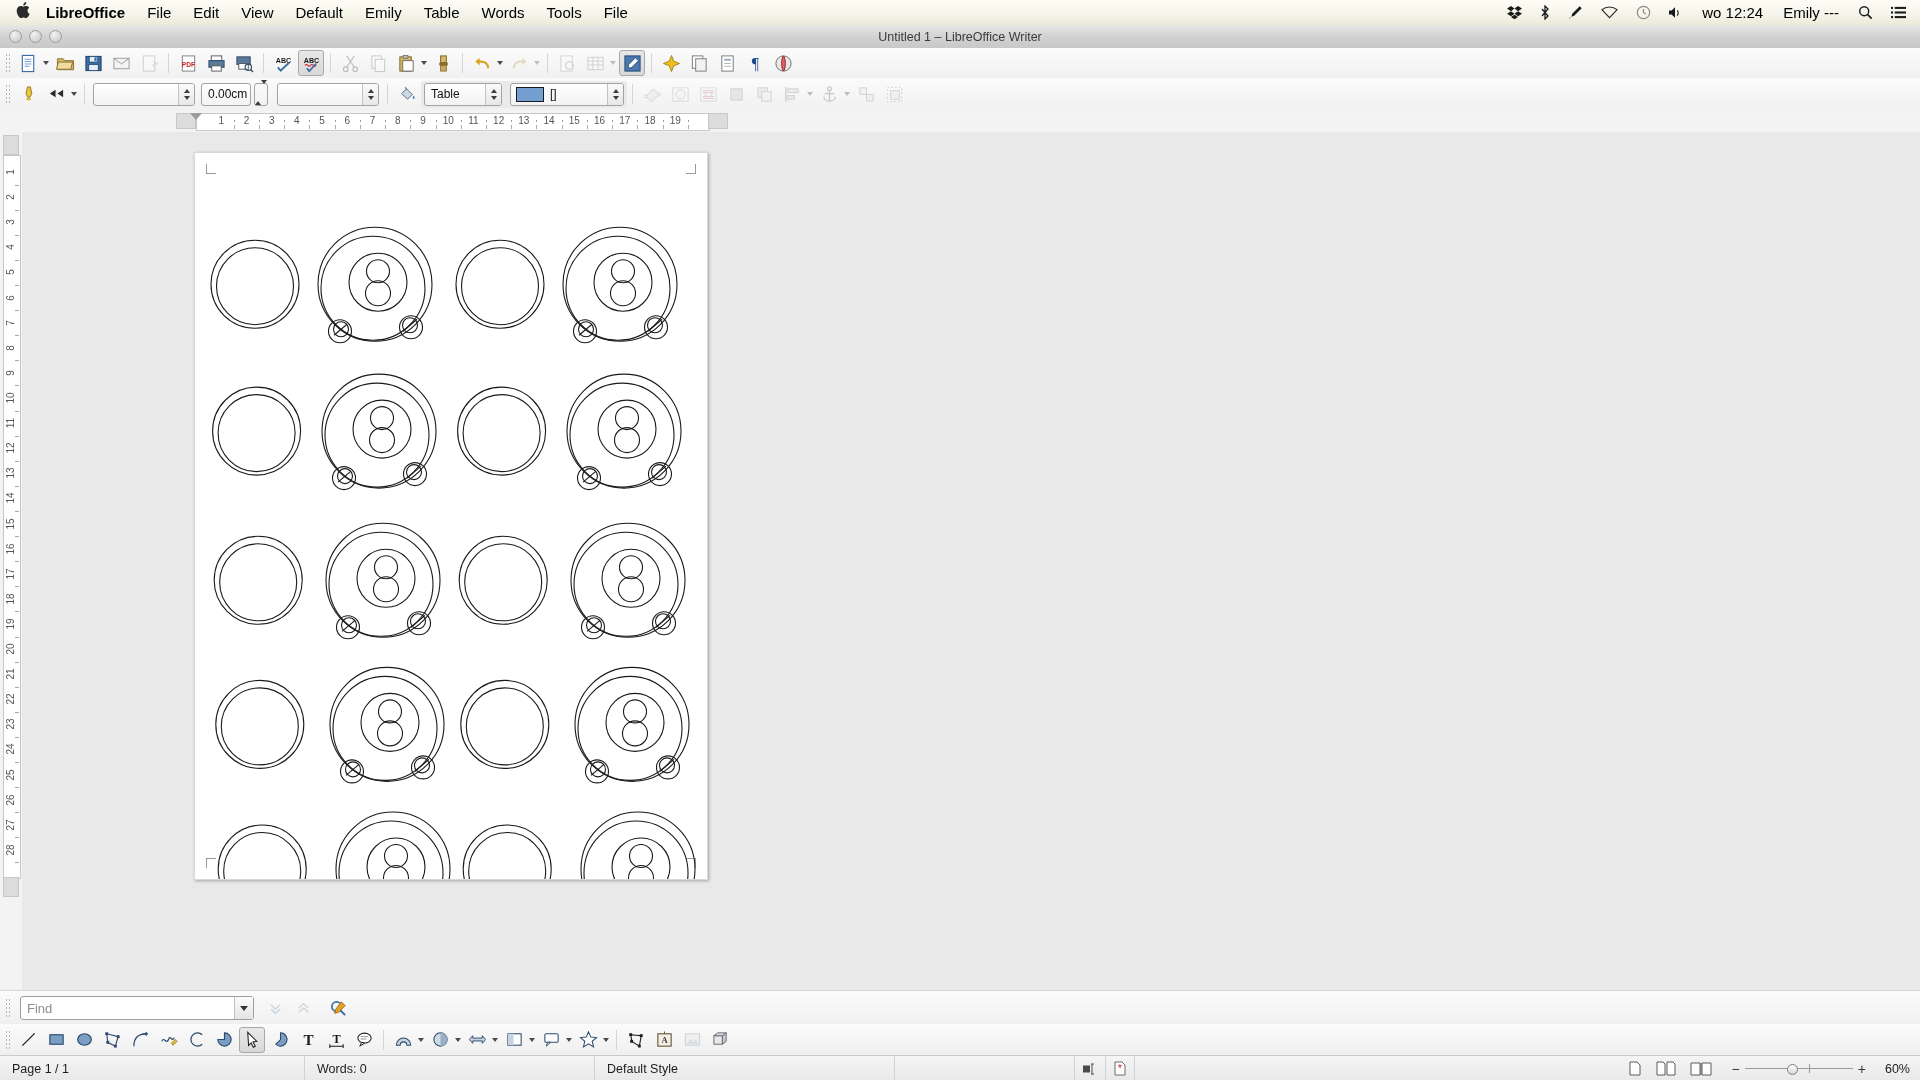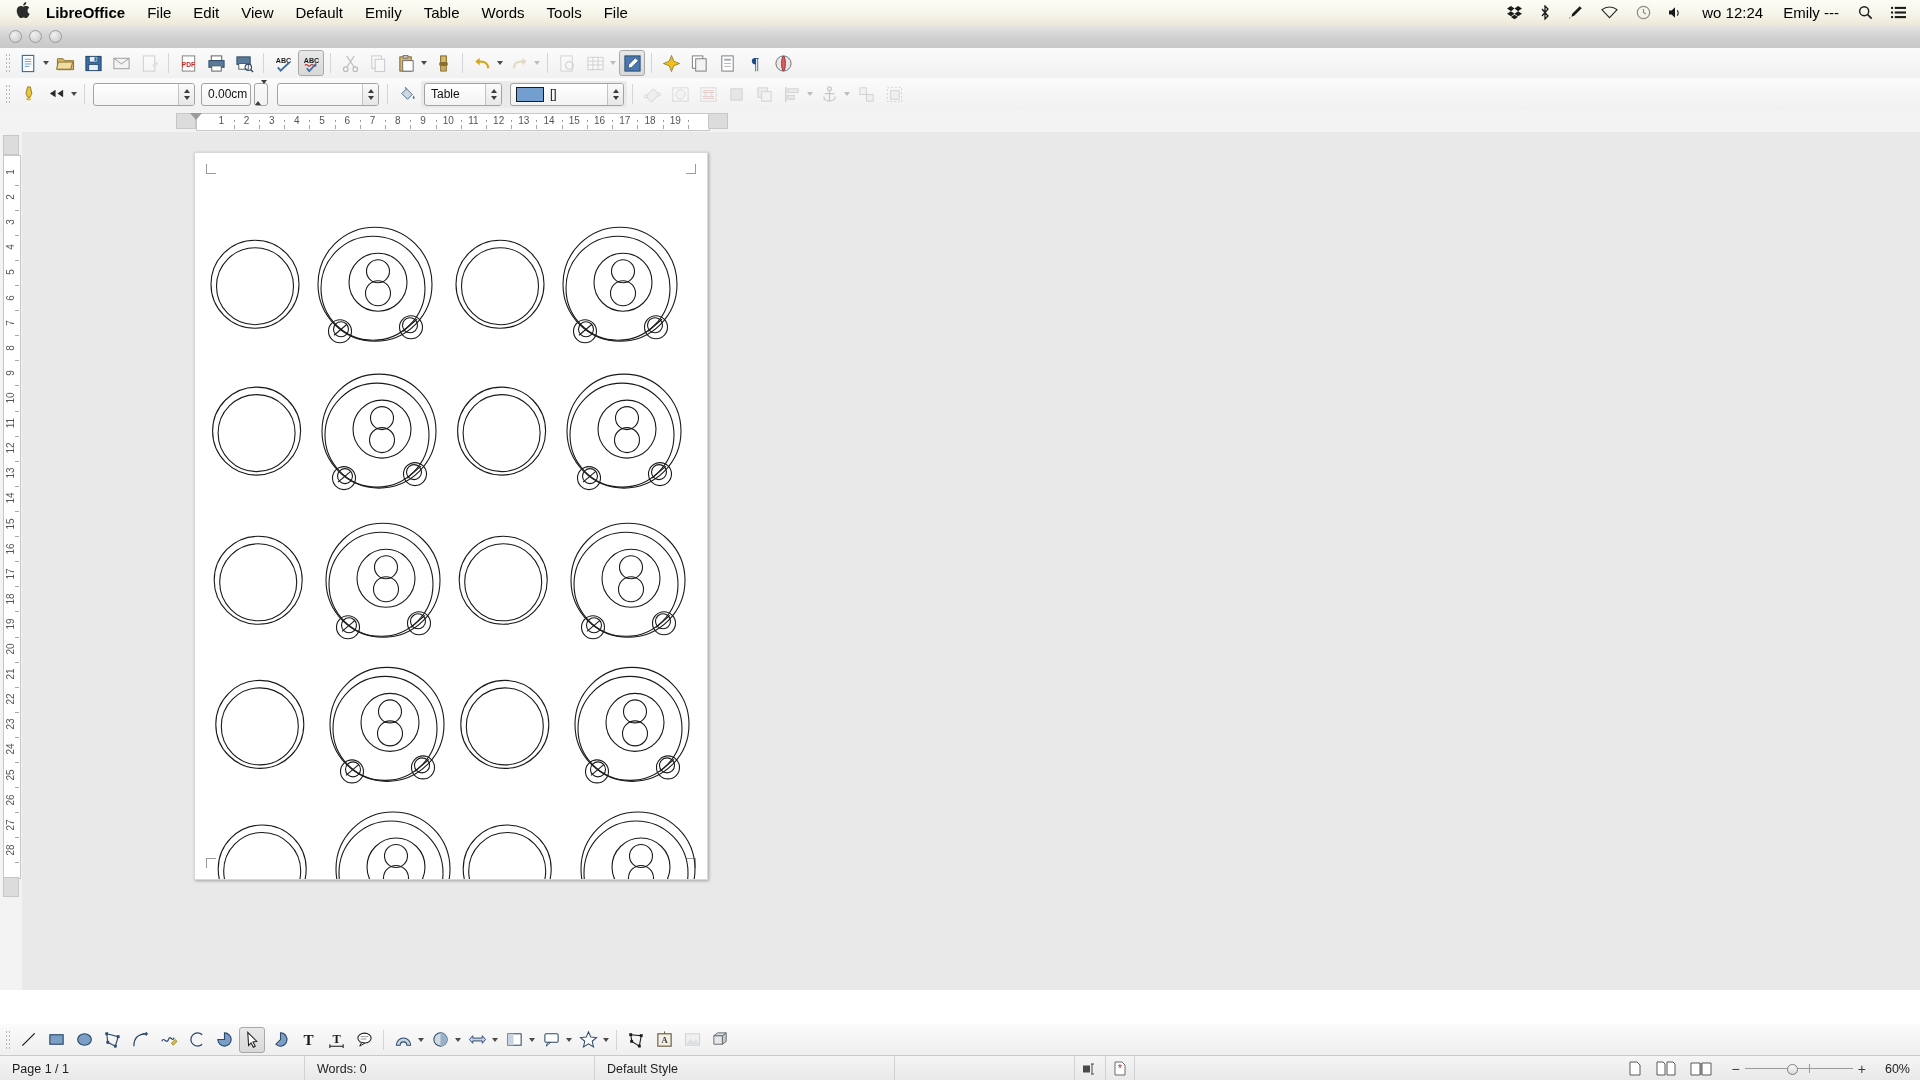--- a/index.html
+++ b/index.html
@@ -334,20 +334,21 @@
         </svg>
     </span>
   </div>
 
   <div class="titlebar">
     <div class="lights">
       <span class="light"></span>
       <span class="light"></span>
       <span class="light"></span>
     </div>
+    <div class="ttl">Untitled 1 – LibreOffice Writer</div>
   </div>
 
   <div class="toolbar" id="toolbar-main">
     <span class="grip"></span>
 
     <span class="tbtn">
       <svg width="19" height="19" viewBox="0 0 20 20">
           <rect x="3.5" y="1.5" width="12" height="17" fill="#fff" stroke="#3b6ea5" stroke-width="1.2"></rect>
           <g stroke="#6699cc" stroke-width="1">
             <path d="M6 5.5h7M6 8h7M6 10.5h7M6 13h5"></path>
@@ -973,20 +974,50 @@
             <circle cx="409" cy="761" r="7.5" sw="1.1" fill="none" stroke="#1a1a1a" stroke-width="1.1"></circle>
             <line x1="402" y1="767" x2="415" y2="756" sw="1.1" fill="none" stroke="#1a1a1a" stroke-width="1.1"></line>
             <circle cx="479" cy="759" r="11.5" sw="1.1" fill="none" stroke="#1a1a1a" stroke-width="1.1"></circle>
             <circle cx="478" cy="757" r="7.5" sw="1.1" fill="none" stroke="#1a1a1a" stroke-width="1.1"></circle>
             <line x1="471" y1="763" x2="485" y2="751" sw="1.1" fill="none" stroke="#1a1a1a" stroke-width="1.1"></line>
           </g>
         </svg>
     </div>
   </div>
 
+  <div class="findbar">
+    <span class="grip"></span>
+    <span class="findbox">
+      <input type="text" placeholder="Find" style="">
+      <span class="dbtn">
+        <span style="width:0;height:0;border-left:4px solid transparent;border-right:4px solid transparent;border-top:5px solid #333"></span>
+      </span>
+    </span>
+    <span class="tbtn dim" style="margin-left:8px">
+      <svg width="17" height="17" viewBox="0 0 18 18">
+          <g fill="none" stroke="#7a99c0" stroke-width="1.6">
+            <path d="M4 5l5 4.5L14 5M4 9.5l5 4.5 5-4.5"></path>
+          </g>
+        </svg>
+    </span>
+    <span class="tbtn dim">
+      <svg width="17" height="17" viewBox="0 0 18 18">
+          <g fill="none" stroke="#9a9a9a" stroke-width="1.6">
+            <path d="M4 13l5-4.5 5 4.5M4 8.5L9 4l5 4.5"></path>
+          </g>
+        </svg>
+    </span>
+    <span class="tbtn" style="margin-left:8px">
+      <svg width="19" height="19" viewBox="0 0 20 20">
+          <circle cx="8" cy="8" r="5" fill="none" stroke="#3b6ea5" stroke-width="1.8"></circle>
+          <path d="M11.6 11.6L17 17" stroke="#3b6ea5" stroke-width="2"></path>
+          <path d="M13 3l4 4-7 7-4 1 1-4z" fill="#e8a020" stroke="#8a6010" stroke-width=".9"></path>
+        </svg>
+    </span>
+  </div>
 
   <div class="drawbar">
     <span class="grip"></span>
 
     <span class="tbtn">
       <svg width="19" height="19" viewBox="0 0 20 20">
           <path d="M3.5 16.5L16.5 3.5" stroke="#1a1a1a" stroke-width="1.3" fill="none"></path>
         </svg>
     </span>
     <span class="tbtn">

